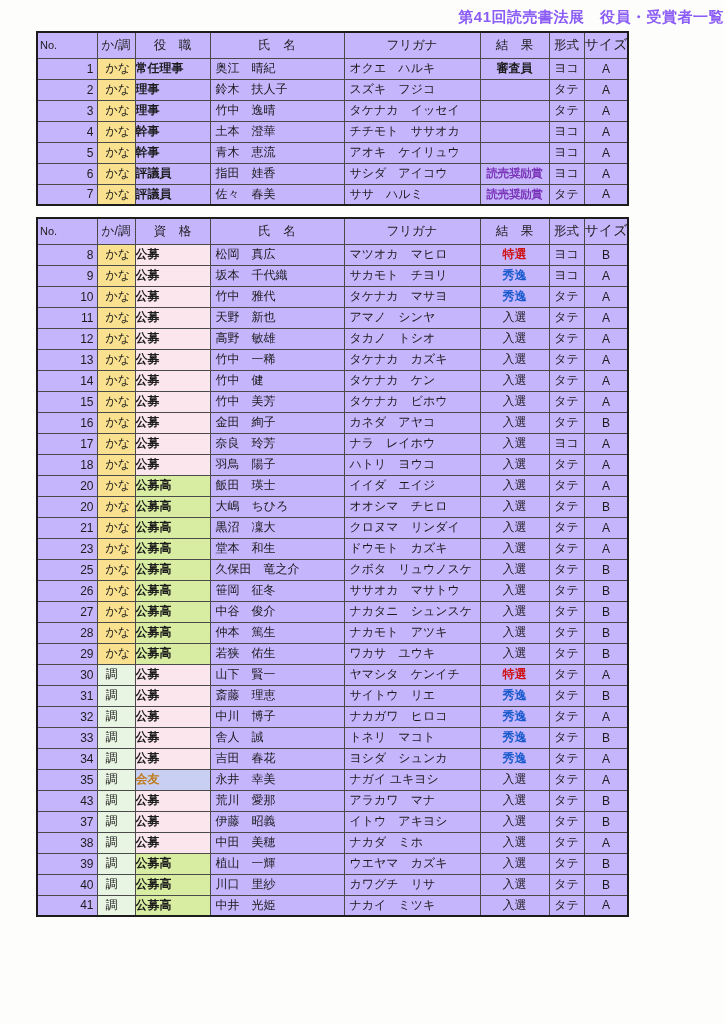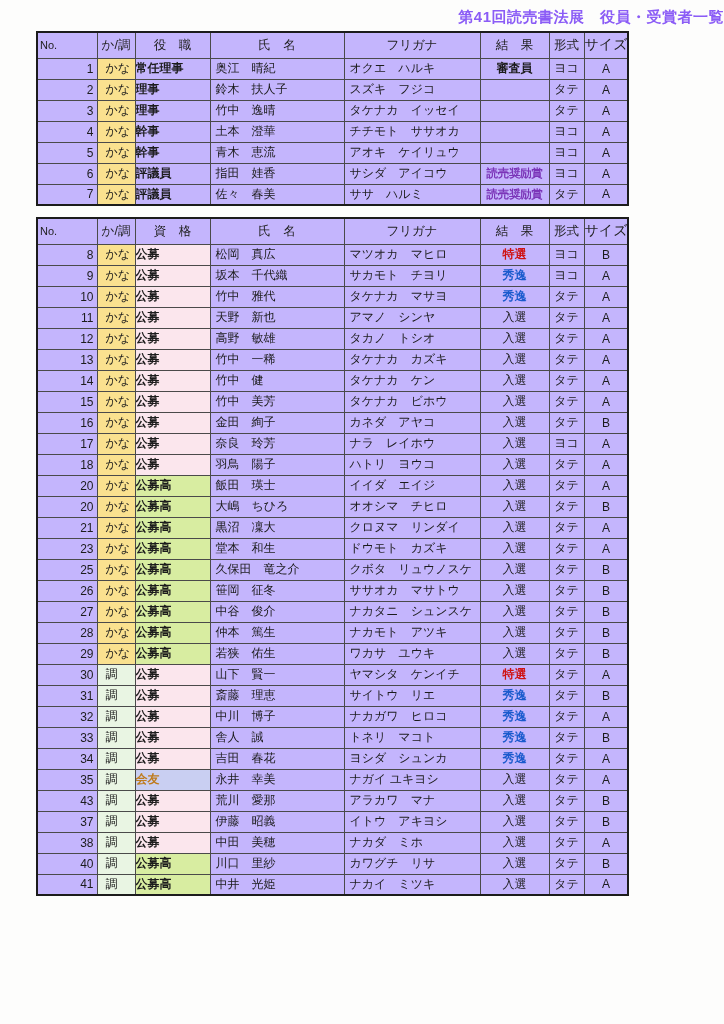--- a/index.html
+++ b/index.html
@@ -464,20 +464,30 @@
           <td class="c-no">38</td>
           <td class="c-kc cho">調</td>
           <td class="c-qual kobo">公募</td>
           <td class="c-name">中田　美穂</td>
           <td class="c-kana">ナカダ　ミホ</td>
           <td class="c-result nyusen">入選</td>
           <td class="c-fmt">タテ</td>
           <td class="c-size">A</td>
         </tr>
         <tr>
+          <td class="c-no">39</td>
+          <td class="c-kc cho">調</td>
+          <td class="c-qual koboko">公募高</td>
+          <td class="c-name">植山　一輝</td>
+          <td class="c-kana">ウエヤマ　カズキ</td>
+          <td class="c-result nyusen">入選</td>
+          <td class="c-fmt">タテ</td>
+          <td class="c-size">B</td>
+        </tr>
+        <tr>
           <td class="c-no">40</td>
           <td class="c-kc cho">調</td>
           <td class="c-qual koboko">公募高</td>
           <td class="c-name">川口　里紗</td>
           <td class="c-kana">カワグチ　リサ</td>
           <td class="c-result nyusen">入選</td>
           <td class="c-fmt">タテ</td>
           <td class="c-size">B</td>
         </tr>
         <tr>

